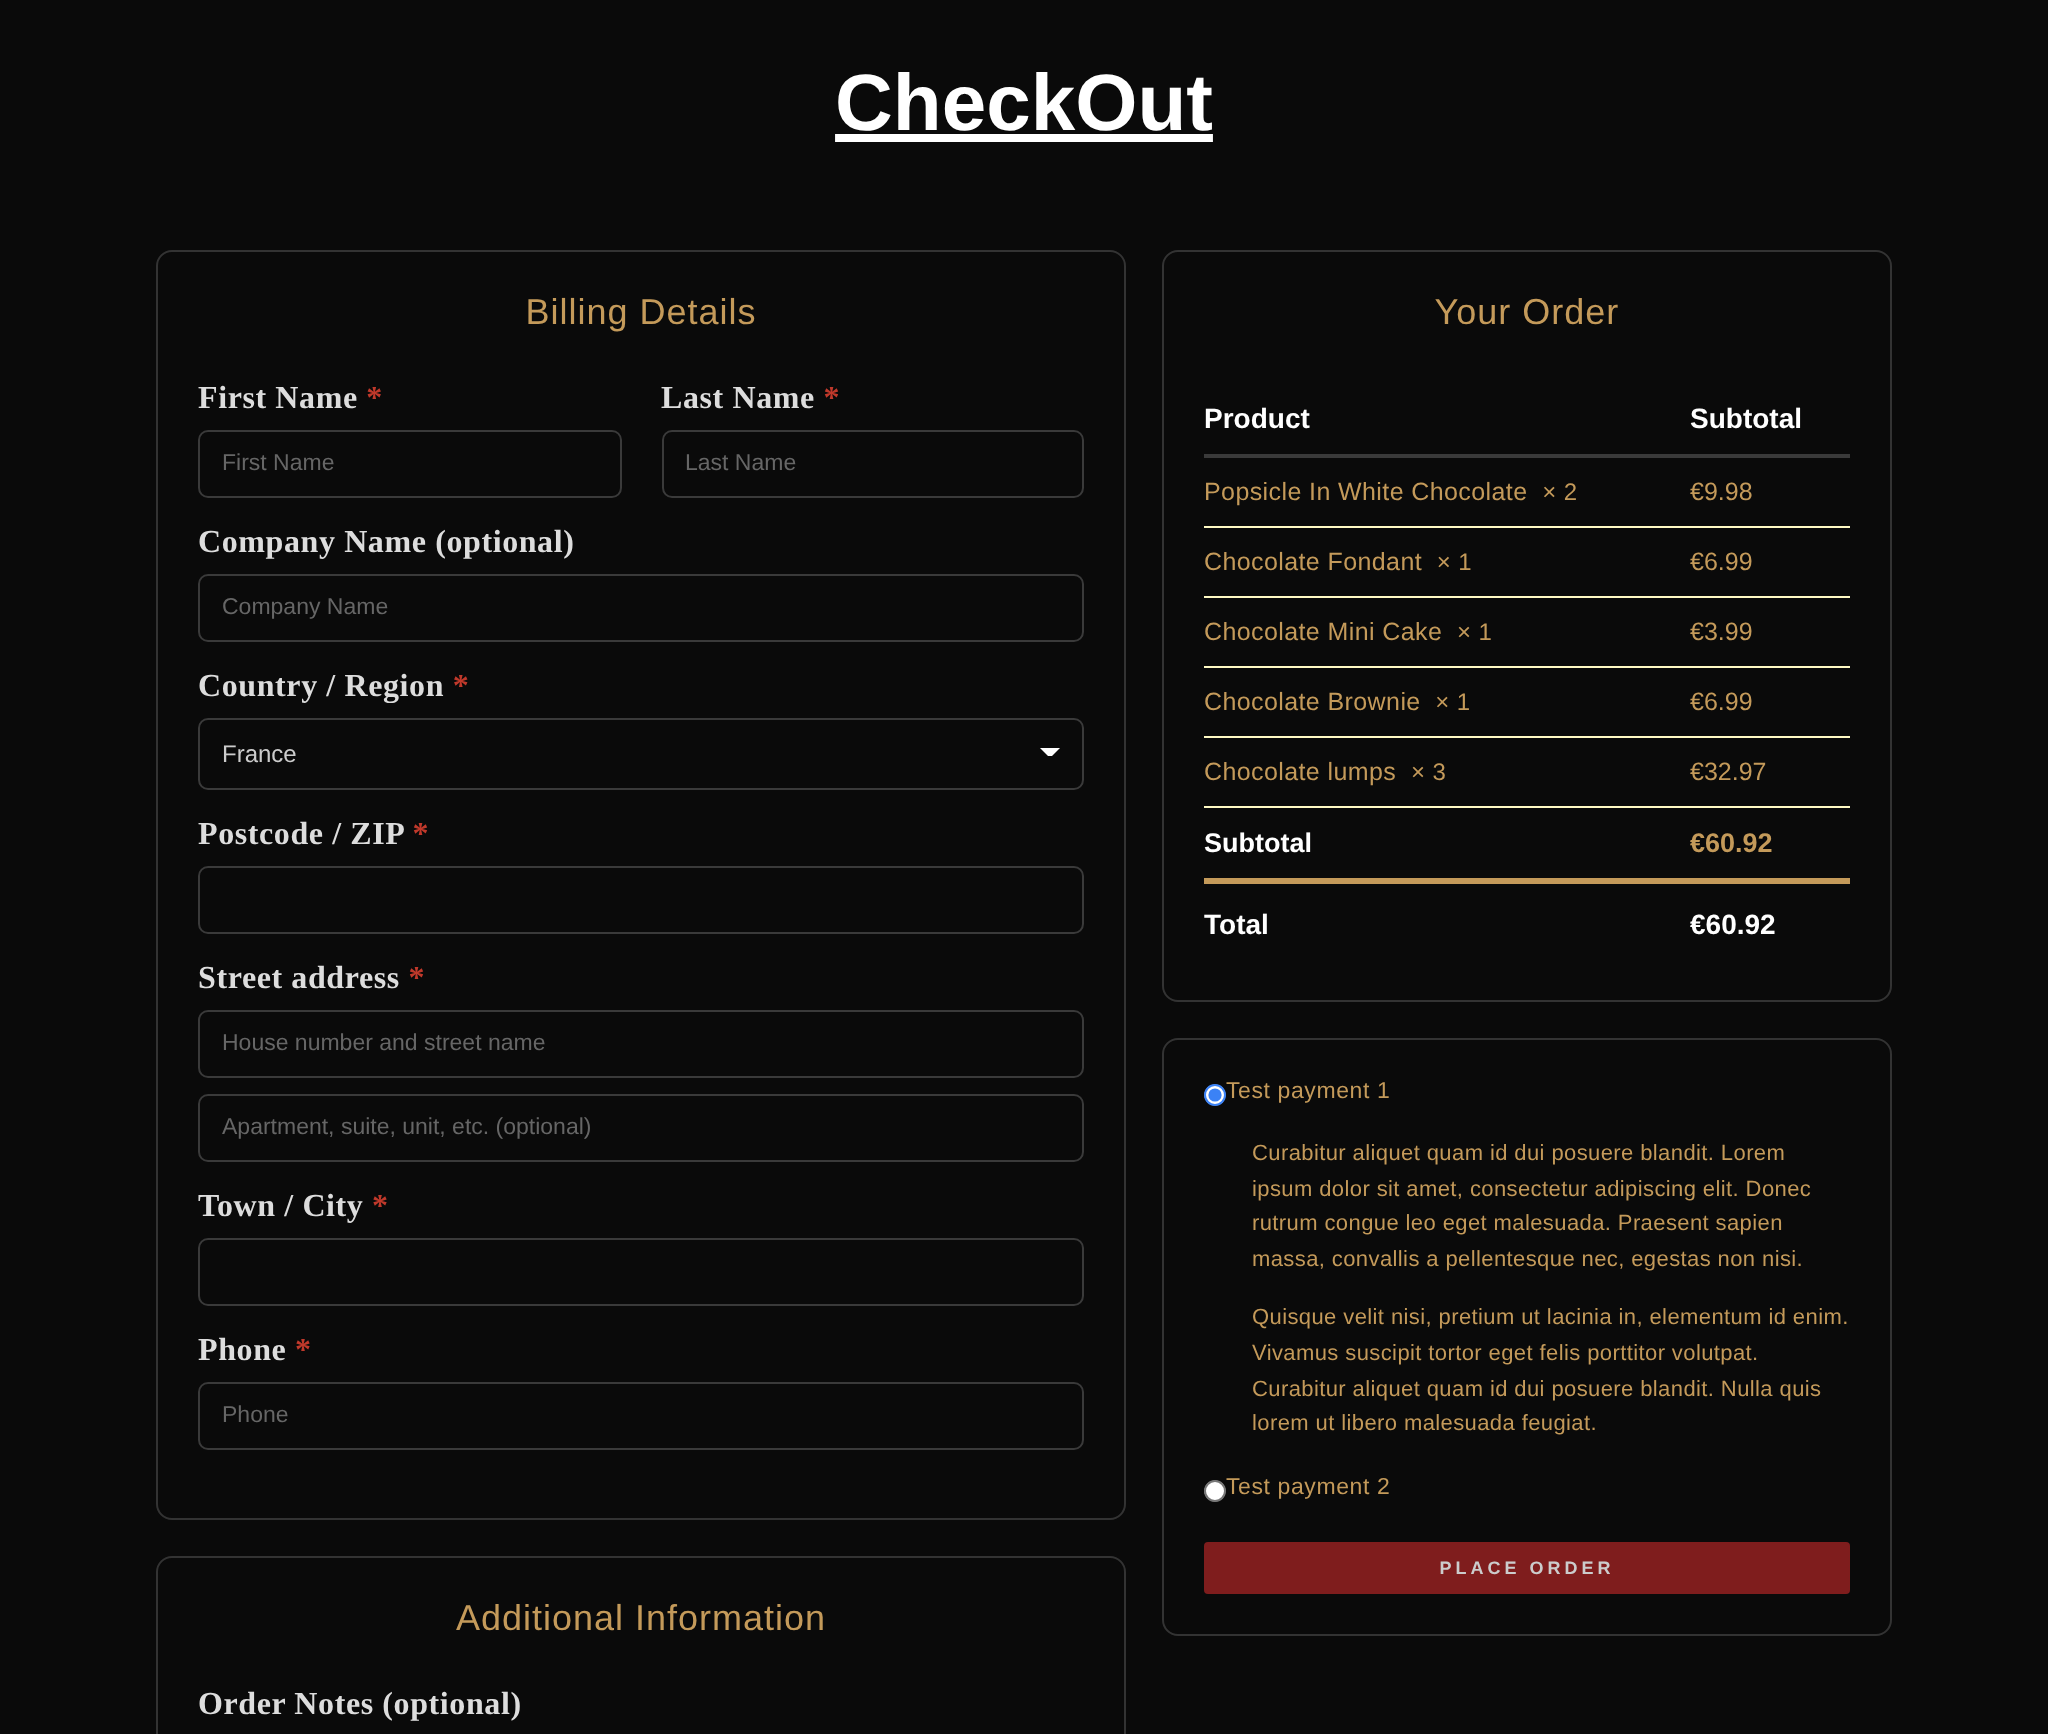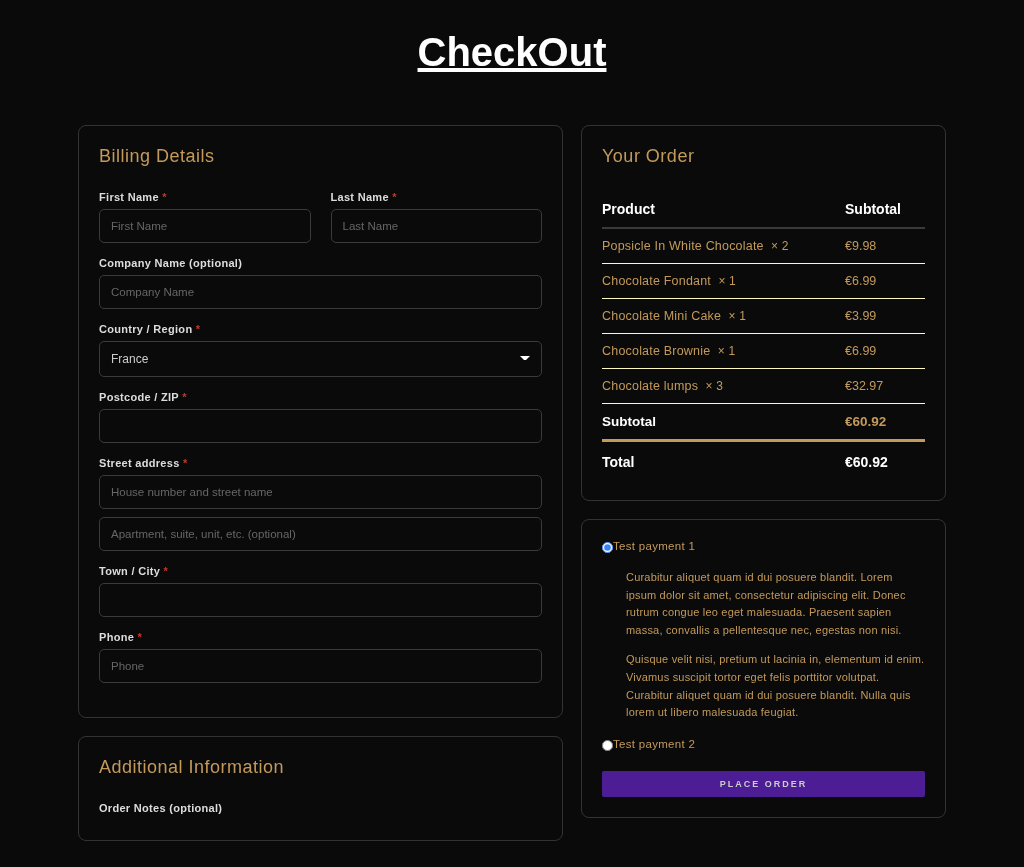--- a/index.html
+++ b/index.html
@@ -30,31 +30,33 @@
     border: 1px solid #333;
     border-radius: 8px;
     padding: 20px;
   }
   .panel-title {
     color: #c49a5a;
     font-size: 18px;
     font-weight: 500;
     letter-spacing: 0.5px;
     margin-bottom: 24px;
+    text-align: center;
   }
   .row { display: flex; gap: 20px; margin-bottom: 14px; }
   .field { flex: 1; }
   .field-full { width: 100%; margin-bottom: 14px; }
   label {
     display: block;
-    font-size: 11px;
+    font-size: 16px;
     font-weight: 700;
     letter-spacing: 0.3px;
     color: #ddd;
     margin-bottom: 6px;
+    font-family: Liberation Serif, serif;
   }
   .req { color: #c0392b; }
   input[type="text"], input[type="email"], input[type="tel"], textarea, .select {
     width: 100%;
     background: transparent;
     border: 1px solid #3a3a3a;
     border-radius: 5px;
     padding: 10px 11px;
     color: #bbb;
     font-size: 11.5px;
@@ -106,21 +108,21 @@
   .pay-desc {
     color: #c49a5a;
     font-size: 11px;
     line-height: 1.6;
     letter-spacing: 0.2px;
     padding: 6px 0 4px 24px;
   }
   .pay-desc p { margin-bottom: 12px; }
   .place-order-btn {
     width: 100%;
-    background: #4c1d95;
+    background: #7f1d1d;
     color: #ccc;
     border: none;
     padding: 8px 0;
     font-size: 9px;
     font-weight: 700;
     letter-spacing: 2px;
     border-radius: 2px;
     margin-top: 10px;
     cursor: pointer;
   }

